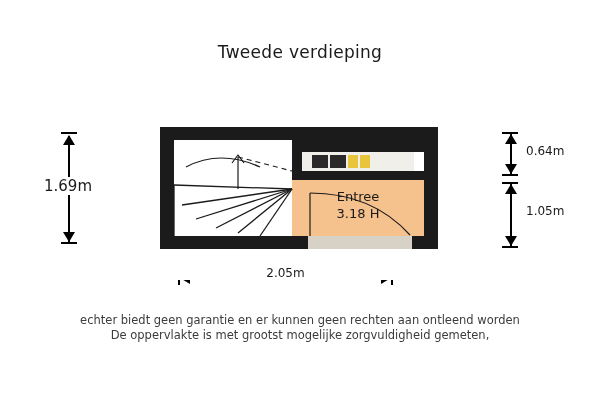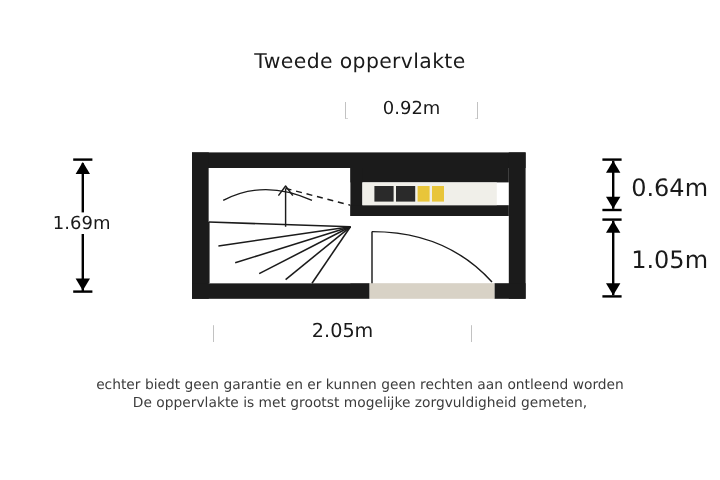--- a/index.html
+++ b/index.html
@@ -173,21 +173,21 @@
   }
   .dim-right .vline {
     position: absolute;
     left: 40px;
     width: 2px;
     background: #000;
   }
   .dim-right .label {
     position: absolute;
     left: 56px;
-    font-size: 20px;
+    font-size: 12px;
     background: #fff;
     white-space: nowrap;
   }
 
   
   .dim-bottom {
     position: absolute;
     left: 178px;
     top: 266px;
     width: 215px;
@@ -200,21 +200,21 @@
     width: 207px;
     height: 2px;
     background: #000;
   }
   .dim-bottom .label {
     position: absolute;
     top: 0px;
     left: 0;
     width: 215px;
     text-align: center;
-    font-size: 16px;
+    font-size: 12px;
     background: #fff;
   }
 
   
   .disclaimer {
     position: absolute;
     left: 0;
     top: 313px;
     width: 600px;
     text-align: center;
@@ -222,30 +222,22 @@
     color: #3c3c3c;
     line-height: 15px;
   }
   .disclaimer div { white-space: nowrap; }
 </style>
 </head>
 <body>
 
 <div id="page">
 
-  <div class="title">Tweede oppervlakte</div>
-
-  <div class="dim-top">
-    <div class="line"></div>
-    <div class="cap-v" style="left:0px; top:5px;"></div>
-    <div class="cap-v" style="left:108px; top:5px;"></div>
-    <div class="arrow-left-h" style="left:2px; top:6px;"></div>
-    <div class="arrow-right-h" style="left:98px; top:6px;"></div>
-    <div class="label">0.92m</div>
-  </div>
+  <div class="title">Tweede verdieping</div>
+
 
   <div class="dim-left">
     <div class="vline"></div>
     <div class="cap-h" style="left:17px; top:0px;"></div>
     <div class="cap-h" style="left:17px; top:110px;"></div>
     <div class="arrow-up-v" style="left:19px; top:3px;"></div>
     <div class="arrow-down-v" style="left:19px; top:100px;"></div>
     <div class="label">1.69m</div>
   </div>
 
@@ -262,20 +254,24 @@
     <div class="wall" style="left:132px; top:13px; width:132px; height:12px;"></div>
     <div class="wall" style="left:132px; top:13px; width:10px; height:40px;"></div>
     <div class="wall" style="left:132px; top:44px; width:132px; height:9px;"></div>
 
     <div style="position:absolute; left:142px; top:25px; width:112px; height:19px; background:#f0efe9;"></div>
     <div style="position:absolute; left:152px; top:28px; width:16px; height:13px; background:#2a2a2a;"></div>
     <div style="position:absolute; left:170px; top:28px; width:16px; height:13px; background:#2a2a2a;"></div>
     <div style="position:absolute; left:188px; top:28px; width:10px; height:13px; background:#e8c53a;"></div>
     <div style="position:absolute; left:200px; top:28px; width:10px; height:13px; background:#e8c53a;"></div>
 
+    <div class="room-entree" style="left:132px; top:53px; width:132px; height:56px;">
+      <div class="entree-label" style="top:9px;">Entree</div>
+      <div class="entree-area" style="top:26px;">3.18 H</div>
+    </div>
 
     <div style="position:absolute; left:148px; top:109px; width:104px; height:13px; background:#d8d2c6;"></div>
 
     <svg class="overlay" viewBox="0 0 278 122">
 
       <g stroke="#1b1b1b" stroke-width="1.3" fill="none">
         <line x1="14" y1="58" x2="132" y2="62"></line>
         <line x1="22" y1="78" x2="132" y2="62"></line>
         <line x1="36" y1="92" x2="132" y2="62"></line>
         <line x1="56" y1="101" x2="132" y2="62"></line>

